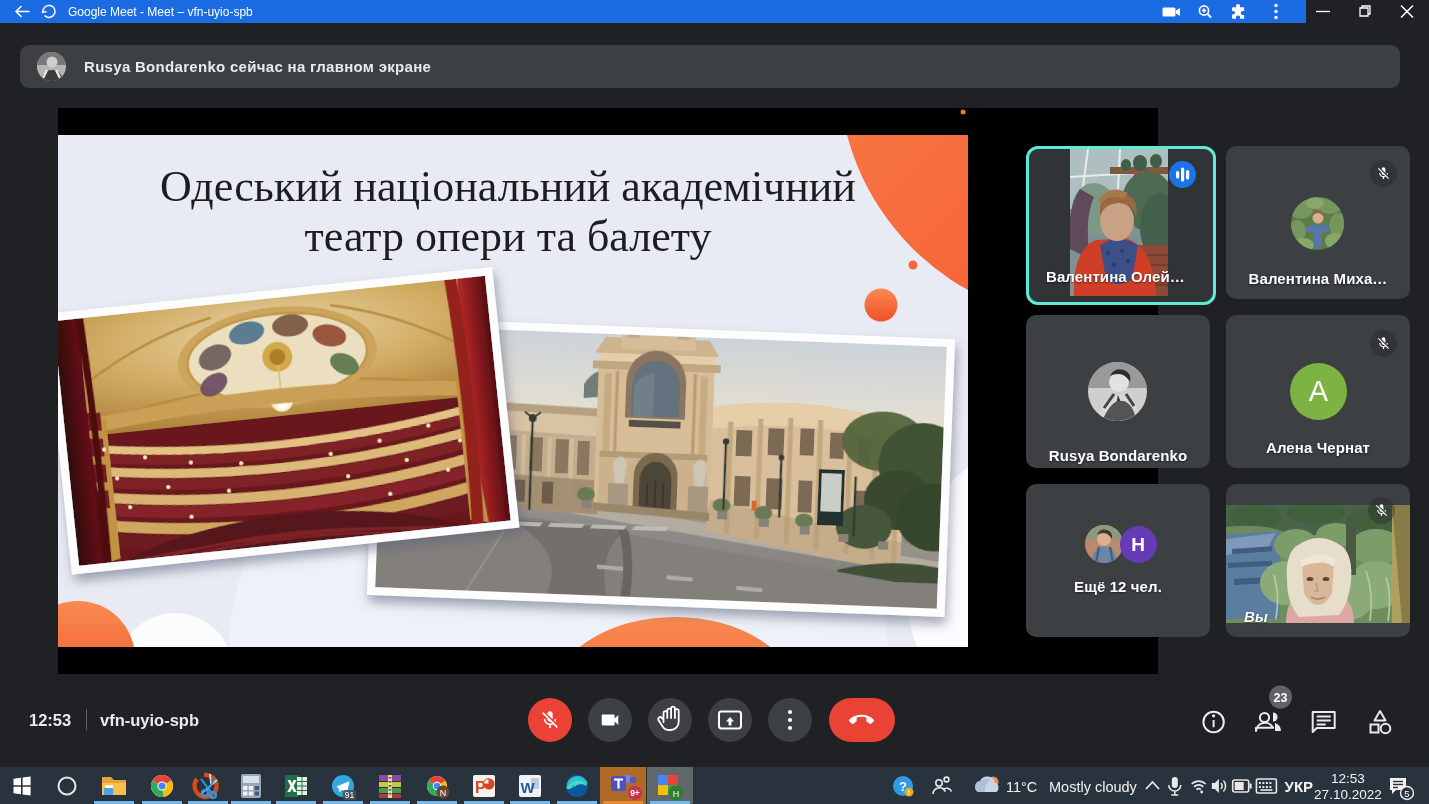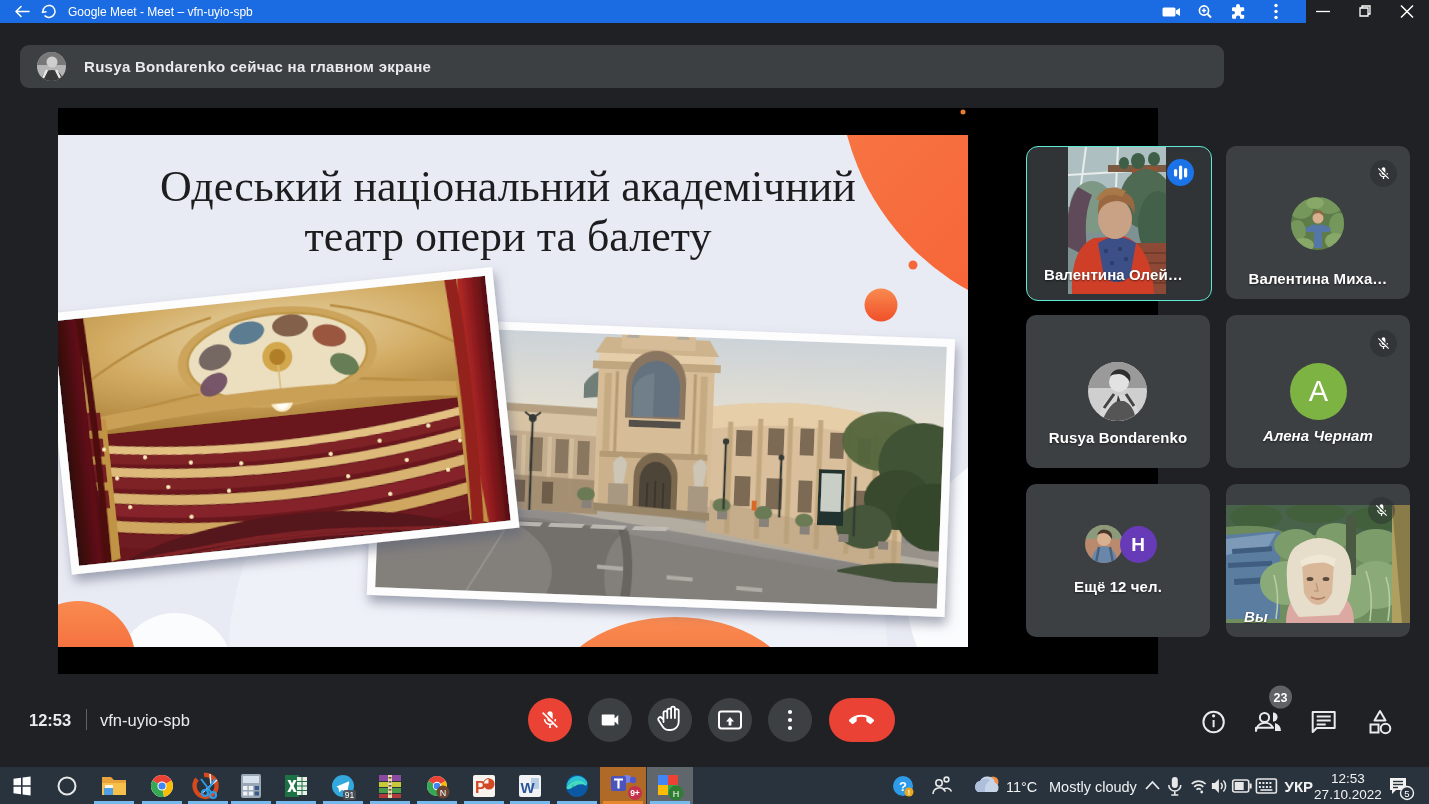--- a/index.html
+++ b/index.html
@@ -2,21 +2,21 @@
 <html><head>
 <meta charset="utf-8">
 <style>
   html,body{margin:0;padding:0;}
   body{width:1429px;height:804px;overflow:hidden;background:#202124;font-family:"Liberation Sans",sans-serif;position:relative;}
   .abs{position:absolute;}
   
   #titlebar{position:absolute;left:0;top:0;width:1306px;height:23px;background:#1b6ce2;color:#fff;}
   #titlebar .t{position:absolute;left:68px;top:5px;font-size:12px;color:#fff;}
   
-  #banner{position:absolute;left:20px;top:45px;width:1204px;height:43px;background:#3c4043;border-radius:9px;}
+  #banner{position:absolute;left:20px;top:45px;width:1380px;height:43px;background:#3c4043;border-radius:9px;}
   #banner .av{position:absolute;left:17px;top:7px;width:29px;height:29px;border-radius:50%;overflow:hidden;}
   #banner .tx{position:absolute;left:64px;top:12.5px;font-size:15px;font-weight:bold;color:#e8eaed;letter-spacing:.3px;}
   
   #present{position:absolute;left:58px;top:108px;width:1100px;height:566px;background:#000;}
   #slide{position:absolute;left:0px;top:27px;width:910px;height:512px;}
   
   .tile{position:absolute;width:184px;height:153px;background:#3c4043;border-radius:10px;overflow:hidden;}
   .nm{position:absolute;color:#fff;font-size:15px;font-weight:bold;text-shadow:0 1px 2px rgba(0,0,0,.55);letter-spacing:.1px;white-space:nowrap;}
   .nmc{left:0;right:0;text-align:center;}
   
@@ -405,21 +405,21 @@
 </div>
 <div id="tiles">
 <svg width="0" height="0">
       <defs>
   <g id="micoff">
           <path transform="translate(-12,-12)" fill="#fff" d="M19 11h-1.7c0 .74-.16 1.43-.43 2.05l1.23 1.23c.56-.98.9-2.09.9-3.28zm-4.02.17c0-.06.02-.11.02-.17V5c0-1.66-1.34-3-3-3S9 3.34 9 5v.18l5.98 5.99zM4.27 3L3 4.27l6.01 6.01V11c0 1.66 1.33 3 2.99 3 .22 0 .44-.03.65-.08l1.66 1.66c-.71.33-1.5.52-2.31.52-2.76 0-5.3-2.1-5.3-5.1H5c0 3.41 2.72 6.23 6 6.72V21h2v-3.28c.91-.13 1.77-.45 2.54-.9L19.73 21 21 19.73 4.27 3z"></path>
         </g>
 </defs>
     </svg>
 
-<div class="tile" style="left:1026px;top:146px;background:#313437;border:1px solid #5eead4;border-radius:12px;">
+<div class="tile" style="left:1026px;top:146px;background:#313437;border:3px solid #5eead4;border-radius:12px;">
   <svg class="abs" style="left:41px;top:0" width="98" height="147" viewBox="0 0 98 147">
     <rect width="98" height="147" fill="#7e9294"></rect>
     <rect x="0" y="0" width="98" height="60" fill="#aebfc2"></rect>
     <g stroke="#e8ecea" stroke-width="2">
           <line x1="18" y1="0" x2="10" y2="60"></line>
           <line x1="50" y1="0" x2="48" y2="40"></line>
           <line x1="0" y1="28" x2="98" y2="22"></line>
         </g>
     <rect x="40" y="18" width="58" height="7" fill="#7a5a40"></rect>
     <g fill="#3e5e48">
@@ -508,32 +508,32 @@
       <rect width="59" height="59" fill="#cfcfcf"></rect>
       <rect width="59" height="26" fill="#9a9a9a"></rect>
       <circle cx="31" cy="20" r="10" fill="#e2e2e2"></circle>
       <path d="M22 14 q4 -9 14 -6 q8 3 6 12 q-5 -8 -11 -8 q-6 0 -9 2z" fill="#2e2e2e"></path>
       <path d="M10 59 q3 -24 19 -26 l6 0 q16 4 16 28 z" fill="#d8d8d8"></path>
       <path d="M26 32 l-10 14 M38 32 l8 12" stroke="#444" stroke-width="3" fill="none"></path>
       <path d="M30 33 l4 10 -6 0 z" fill="#3a3a3a"></path>
           <path d="M14 59 q8 -18 16 -20 l6 0 q10 4 12 20 z" fill="#555"></path>
     </g>
   </svg>
-  <div class="nm nmc" style="top:114px;">Rusya Bondarenko</div>
+  <div class="nm nmc" style="top:132px;">Rusya Bondarenko</div>
 </div>
 
 <div class="tile" style="left:1226px;top:315px;">
   <div class="abs" style="left:64px;top:48px;width:57px;height:57px;border-radius:50%;background:#7cb342;color:#fff;font-size:29px;text-align:center;line-height:57px;">А</div>
   <svg class="abs" style="left:144px;top:15px" width="27" height="27">
         <circle cx="13.5" cy="13.5" r="13.5" fill="rgba(38,40,43,.45)"></circle>
         <g transform="translate(13.5,13.5) scale(0.62)">
           <use href="#micoff"></use>
         </g>
       </svg>
-  <div class="nm nmc" style="top:112px;font-style:italic;">Алена Чернат</div>
+  <div class="nm nmc" style="top:124px;">Алена Чернат</div>
 </div>
 
 <div class="tile" style="left:1026px;top:484px;">
   <svg class="abs" style="left:59px;top:41px" width="38" height="38" viewBox="0 0 38 38">
     <clipPath id="c5">
           <circle cx="19" cy="19" r="19"></circle>
         </clipPath>
     <g clip-path="url(#c5)">
       <rect width="38" height="38" fill="#b98a6e"></rect>
       <rect width="38" height="14" fill="#8a9a7a"></rect>
@@ -599,21 +599,21 @@
         <g transform="translate(13.5,13.5) scale(0.62)">
           <use href="#micoff"></use>
         </g>
       </svg>
   <div class="nm" style="left:18px;top:124px;font-style:italic;">Вы</div>
 </div>
 </div>
 <div id="bbar">
   <div class="abs" style="left:29px;top:37px;font-size:16.5px;font-weight:bold;color:#e8eaed;">12:53</div>
   <div class="abs" style="left:86px;top:35px;width:1px;height:21px;background:#5f6368;"></div>
-  <div class="abs" style="left:100px;top:37px;font-size:16.5px;font-weight:normal;color:#e8eaed;">vfn-uyio-spb</div>
+  <div class="abs" style="left:100px;top:37px;font-size:16.5px;font-weight:bold;color:#e8eaed;">vfn-uyio-spb</div>
   <div class="cbtn red" style="left:528px;"></div>
   <div class="cbtn" style="left:588px;"></div>
   <div class="cbtn" style="left:648px;"></div>
   <div class="cbtn" style="left:708px;"></div>
   <div class="cbtn" style="left:768px;"></div>
   <div class="abs" style="left:829px;top:24px;width:66px;height:44px;border-radius:22px;background:#ea4335;"></div>
   <svg class="abs" style="left:0;top:0" width="1429" height="93" viewBox="0 0 1429 93">
     <g transform="translate(550,46) scale(0.88)">
         <g transform="translate(-12,-12)">
           <path fill="#fff" d="M19 11h-1.7c0 .74-.16 1.43-.43 2.05l1.23 1.23c.56-.98.9-2.09.9-3.28zm-4.02.17c0-.06.02-.11.02-.17V5c0-1.66-1.34-3-3-3S9 3.34 9 5v.18l5.98 5.99zM4.27 3L3 4.27l6.01 6.01V11c0 1.66 1.33 3 2.99 3 .22 0 .44-.03.65-.08l1.66 1.66c-.71.33-1.5.52-2.31.52-2.76 0-5.3-2.1-5.3-5.1H5c0 3.41 2.72 6.23 6 6.72V21h2v-3.28c.91-.13 1.77-.45 2.54-.9L19.73 21 21 19.73 4.27 3z"></path>

